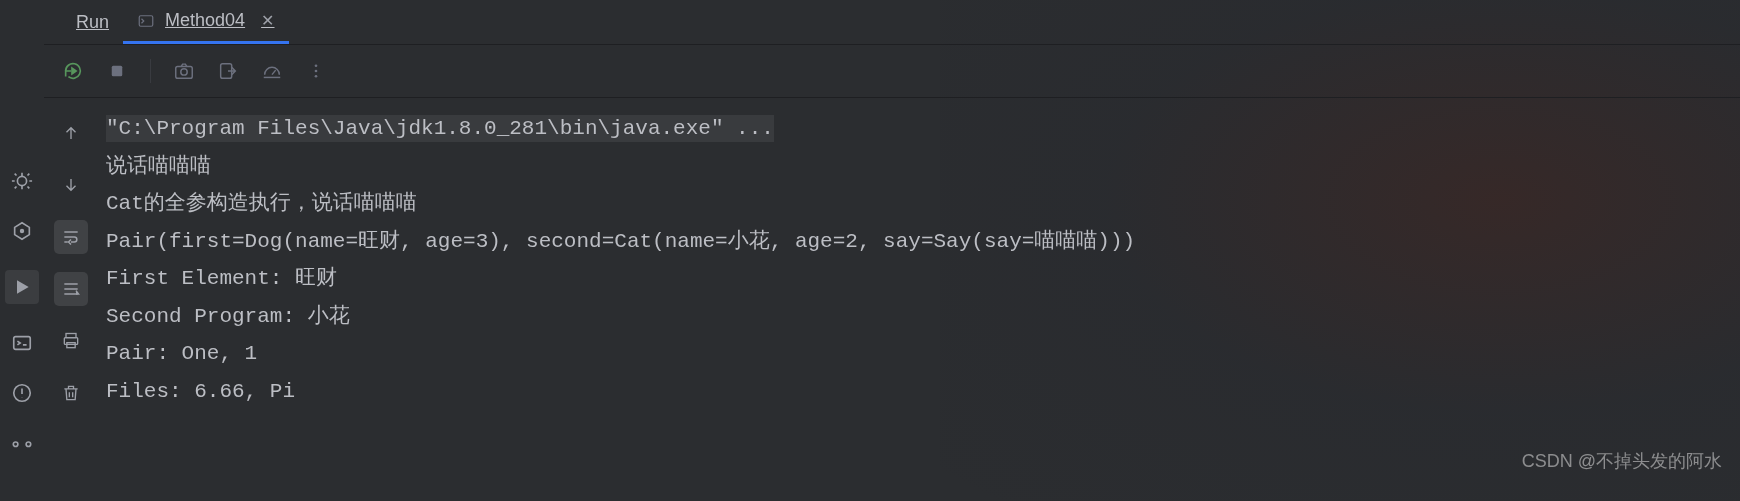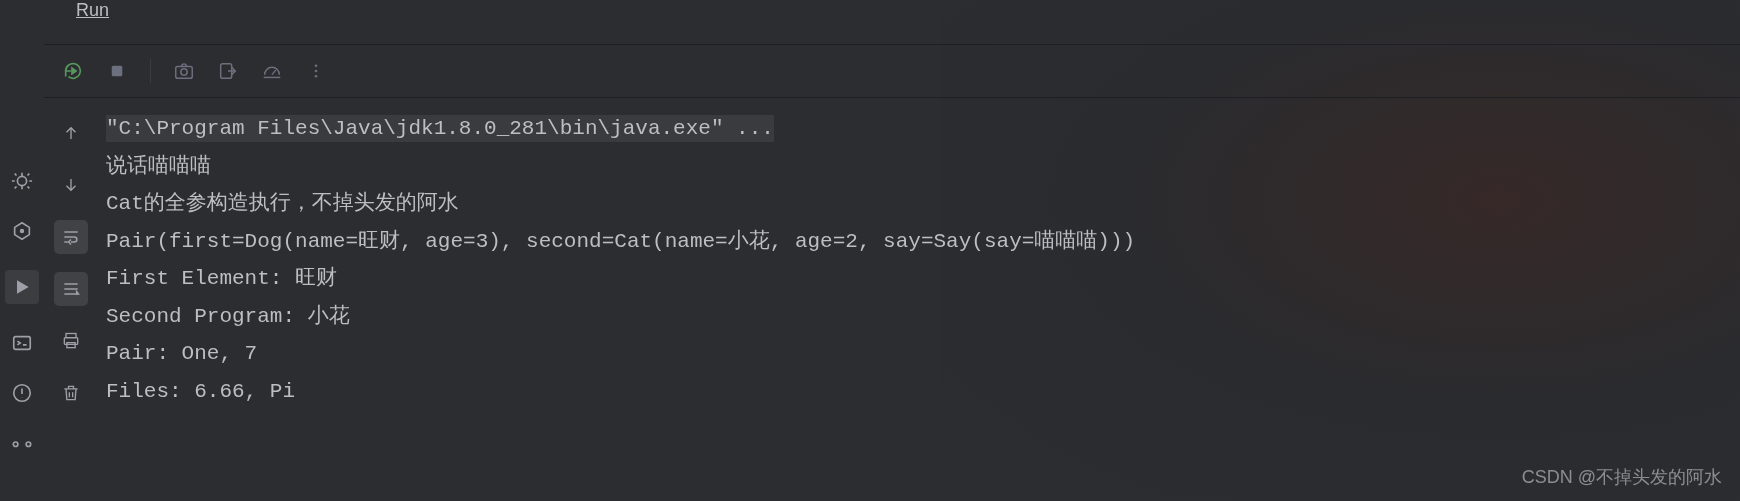--- a/index.html
+++ b/index.html
@@ -64,21 +64,21 @@
     }
     .tab-bar {
       height: 44px;
       display: flex;
       align-items: center;
       padding-left: 18px;
       gap: 0;
     }
     .tab {
       display: flex;
-      align-items: flex-start;
+      align-items: center;
       padding: 0 14px;
       height: 44px;
       font-size: 18px;
       color: #bcbec4;
       cursor: pointer;
       gap: 10px;
       text-decoration: underline;
     }
     .tab-label {
       font-weight: 500;
@@ -157,21 +157,21 @@
       color: #bcbec4;
       white-space: pre;
     }
     .console .cmd-line {
       background: rgba(255,255,255,0.07);
       display: inline;
       padding: 2px 0;
     }
     .watermark {
       position: absolute;
-      bottom: 12px;
+      bottom: 28px;
       right: 18px;
       font-size: 18px;
       color: rgba(220,220,220,0.55);
       font-family: Arial, sans-serif;
       z-index: 2;
       margin-left: 30px;
     }
     svg { display: block; }
   </style>
 </head>
@@ -216,20 +216,30 @@
           <circle cx="19" cy="4" r="2.5"></circle>
         </svg>
     </div>
   </div>
 
   <div class="content-area">
     <div class="tab-bar">
       <div class="tab">
         <span class="tab-label">Run</span>
       </div>
+      <div class="tab tab-active">
+        <span class="tab-file-icon">
+          <svg width="18" height="18" viewBox="0 0 24 24" fill="none" stroke="currentColor" stroke-width="1.6">
+              <rect x="3" y="5" width="18" height="14" rx="2"></rect>
+              <path d="M6 9l3 3-3 3"></path>
+            </svg>
+        </span>
+        <span>Method04</span>
+        <span class="tab-close">✕</span>
+      </div>
     </div>
 
     <div class="divider-h"></div>
 
     <div class="toolbar-row">
       <div class="toolbar">
         <div class="tb-icon">
           <svg width="22" height="22" viewBox="0 0 24 24" fill="none" stroke="#57965c" stroke-width="1.8">
               <path d="M4 12a8 8 0 1 1 3 6.2"></path>
               <path d="M4 18 L4 12 L10 12" fill="none"></path>
@@ -306,24 +316,24 @@
         </div>
         <div class="run-gutter-icon">
           <svg width="20" height="20" viewBox="0 0 24 24" fill="none" stroke="currentColor" stroke-width="1.6">
               <path d="M4 7h16M9 7V4h6v3M6 7l1 13h10l1-13M10 11v6M14 11v6"></path>
             </svg>
         </div>
       </div>
 
       <div class="console"><span class="cmd-line">"C:\Program Files\Java\jdk1.8.0_281\bin\java.exe" ...</span>
 <span>说话喵喵喵</span>
-<span>Cat的全参构造执行，不掉头发的阿水</span>
+<span>Cat的全参构造执行，说话喵喵喵</span>
 <span>Pair(first=Dog(name=旺财, age=3), second=Cat(name=小花, age=2, say=Say(say=喵喵喵)))</span>
 <span>First Element: 旺财</span>
 <span>Second Program: 小花</span>
-<span>Pair: One, 7</span>
+<span>Pair: One, 1</span>
 <span>Files: 6.66, Pi</span>
 </div>
     </div>
   </div>
 </div>
 
 <div class="watermark">CSDN @不掉头发的阿水</div>
 
 </body></html>

